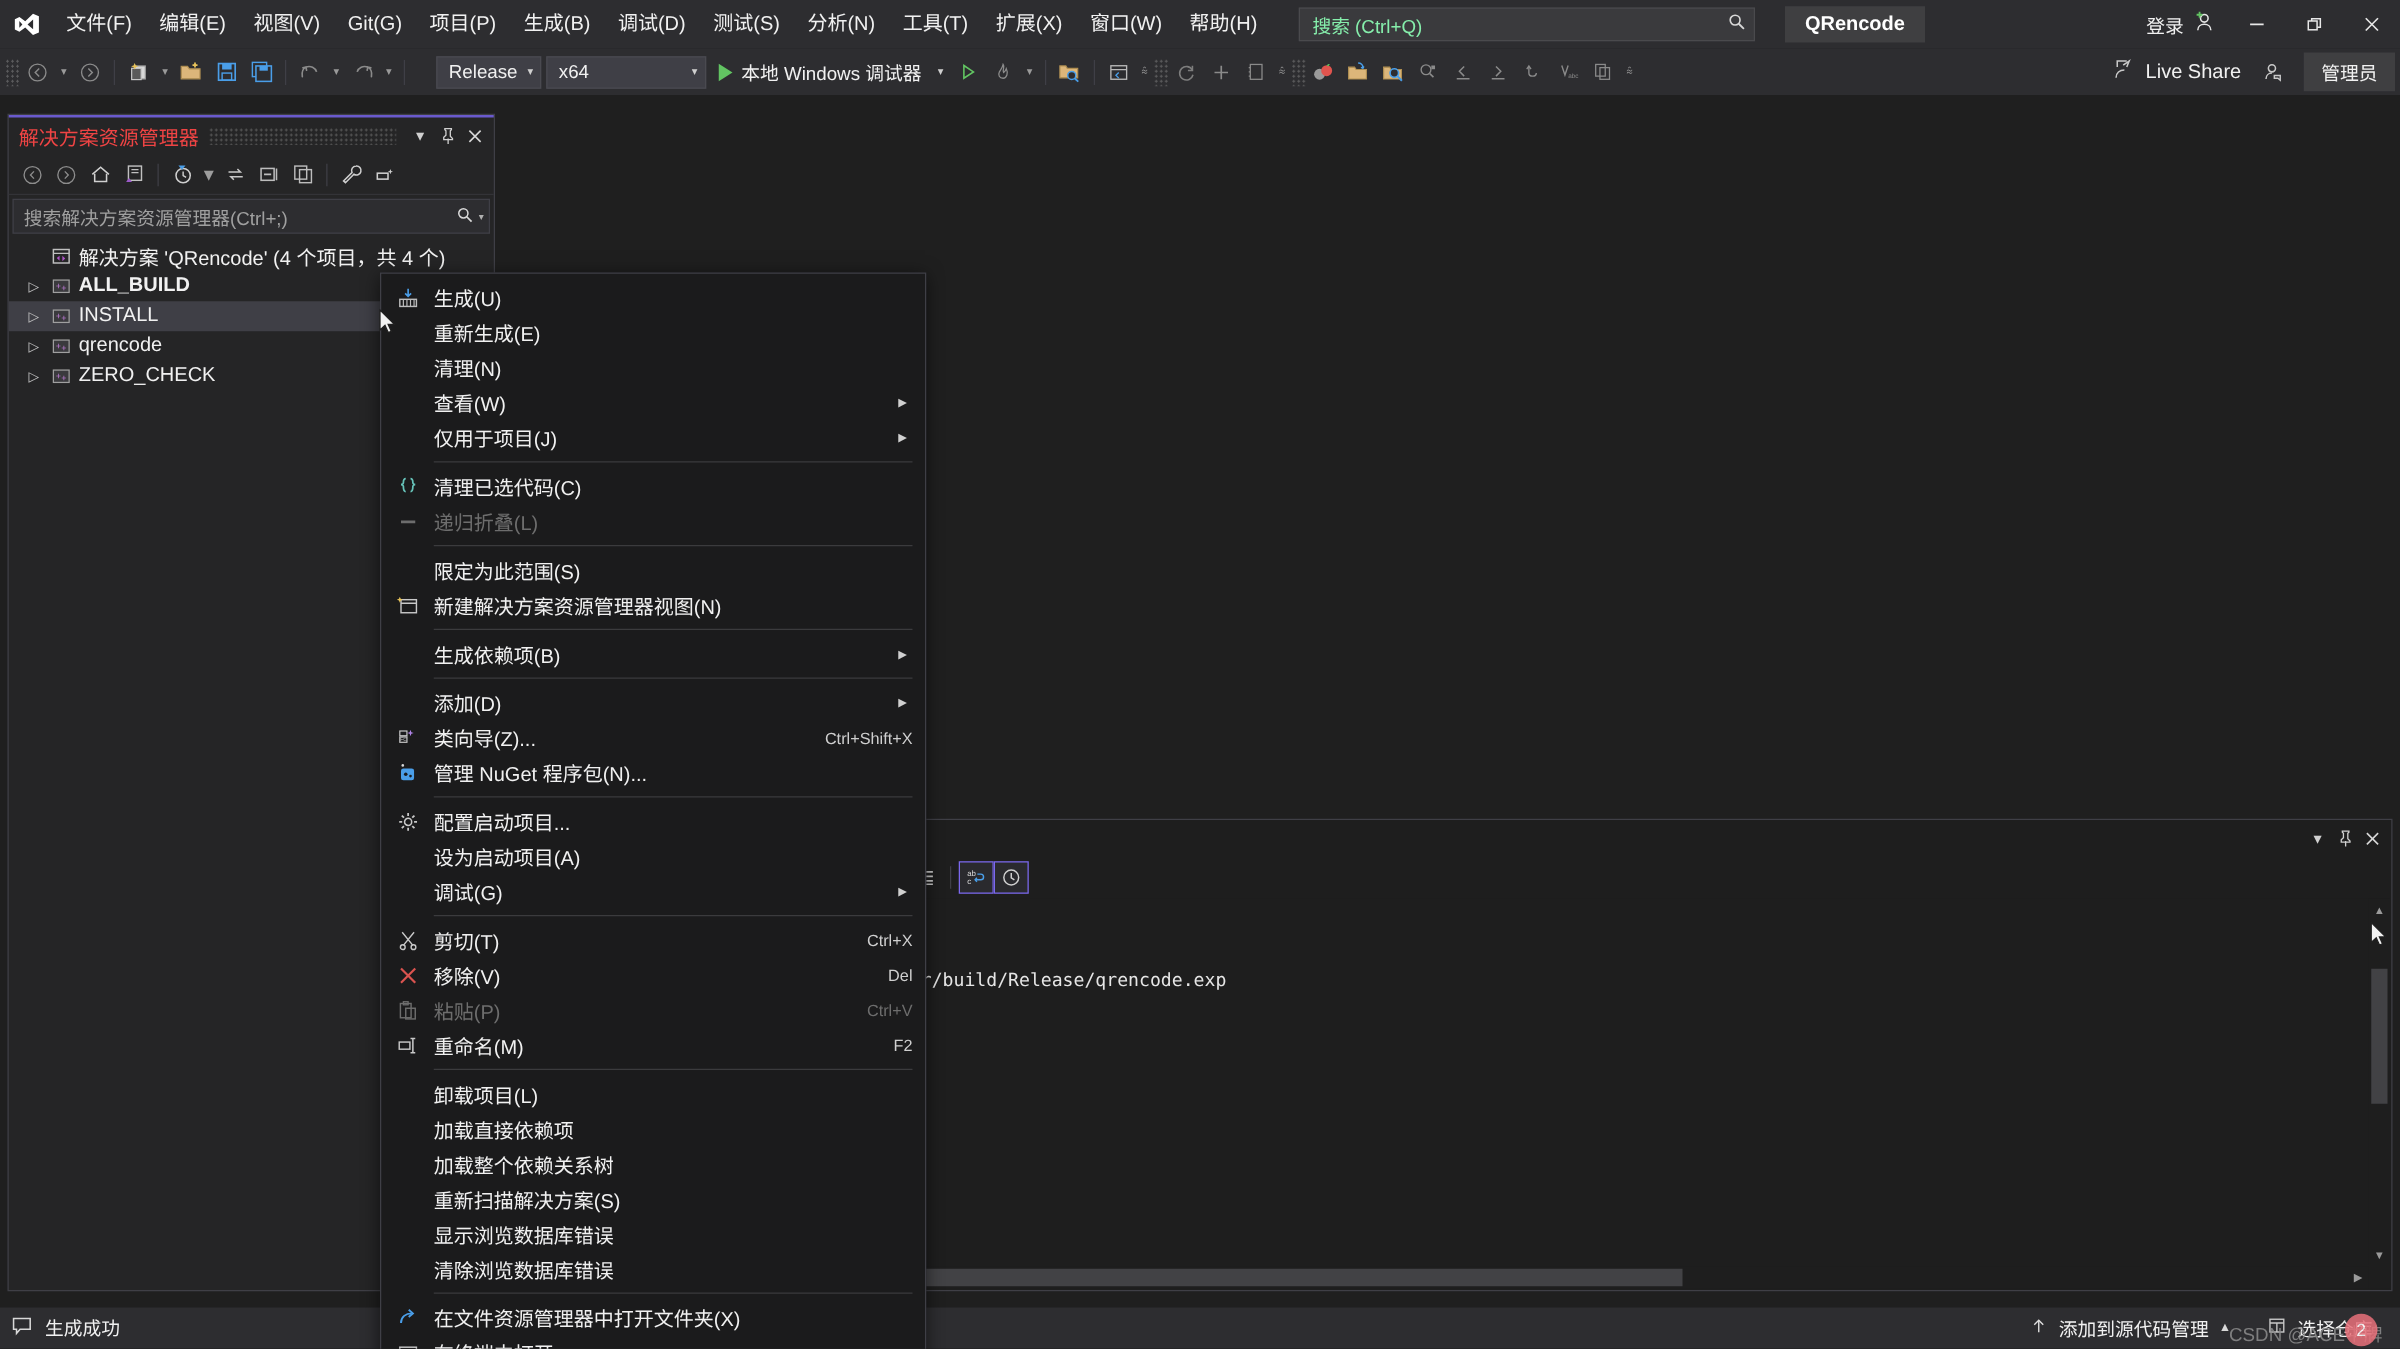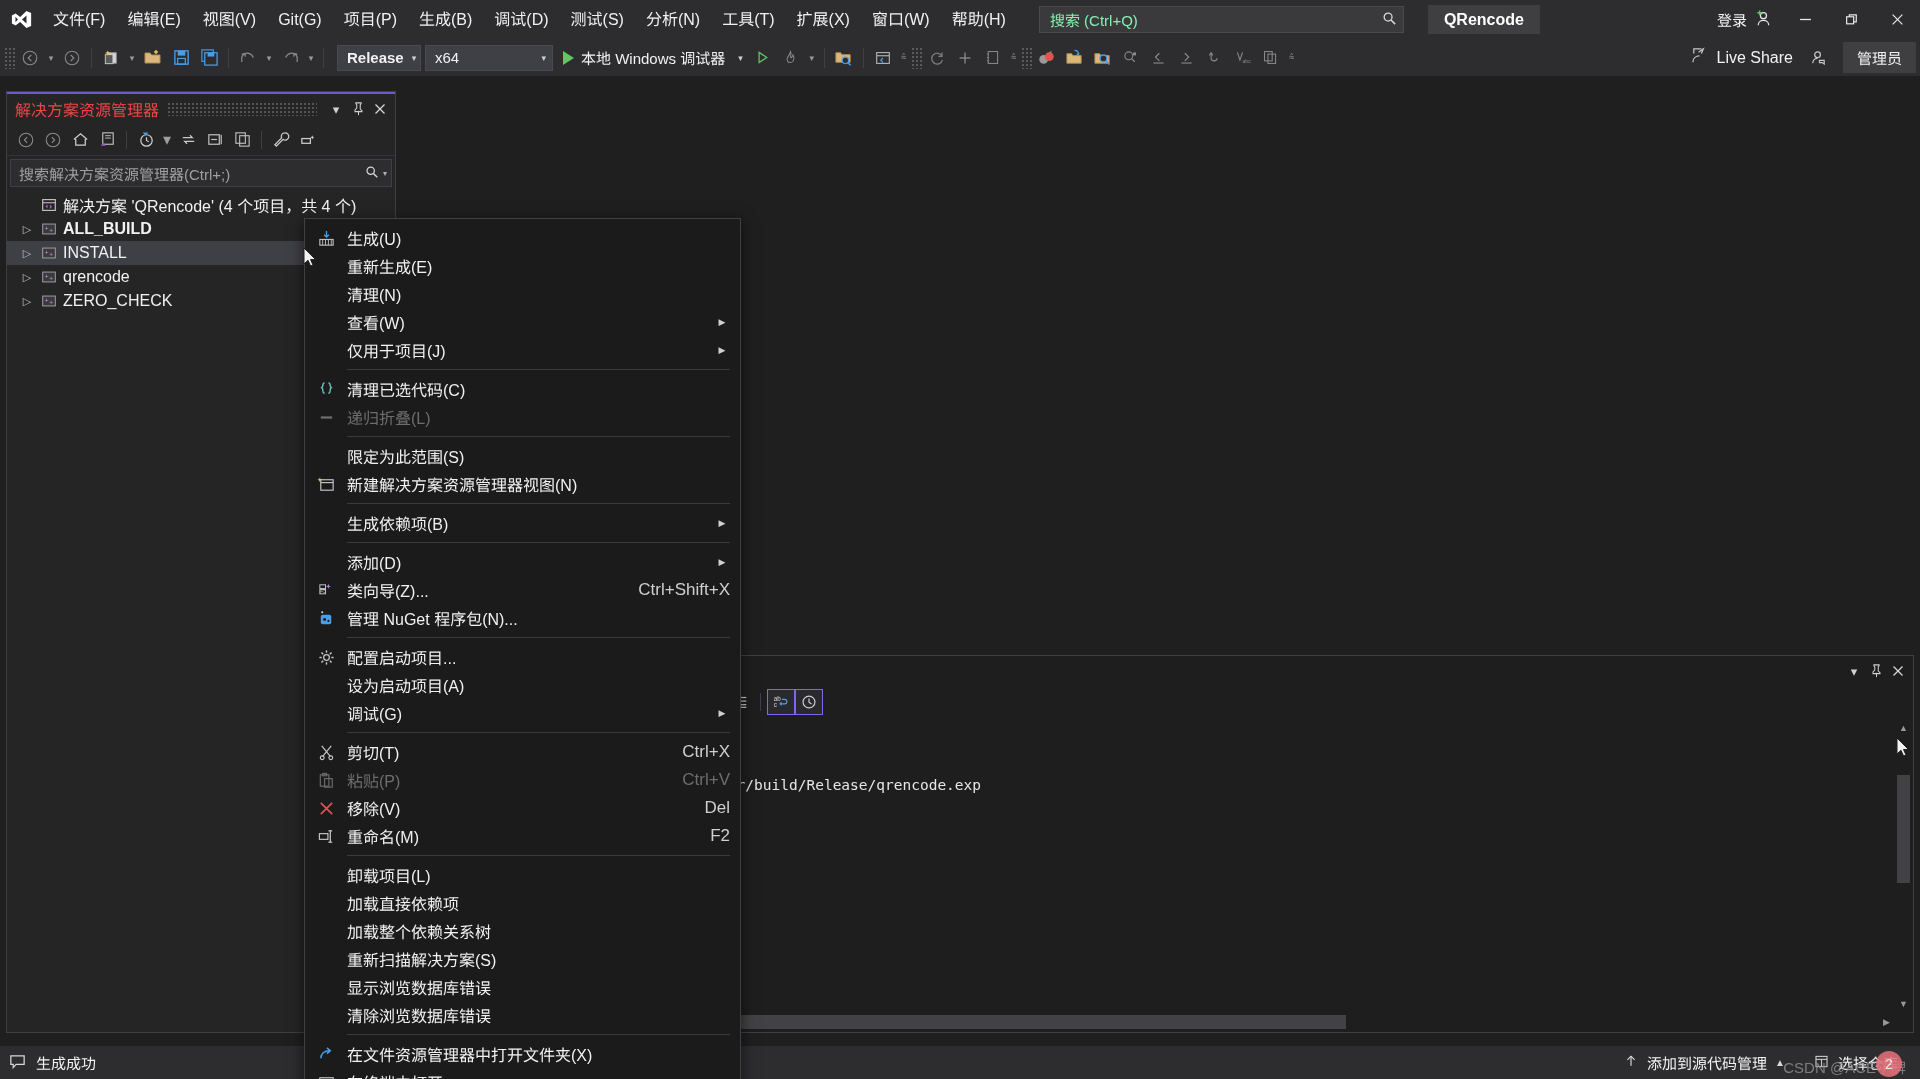--- a/index.html
+++ b/index.html
@@ -55,21 +55,21 @@
   .tb-btn { width: 28px; height: 28px; display: flex; align-items: center; justify-content: center; color: #9a9a9a; }
   .tb-btn.lit { color: #e0e0e0; }
   .tb-caret { width: 14px; height: 28px; display: flex; align-items: center; justify-content: center; color: #9a9a9a; font-size: 9px;}
   .tb-sep { width: 1px; height: 20px; background: #3f3f46; margin: 0 5px; }
   .combo {
     height: 26px; background: #3f3f46; border: 1px solid #4a4a50;
     display: flex; align-items: center; padding: 0 6px 0 9px; color: #f1f1f1; font-size: 15px;
   }
   .combo .cv { flex: 1; white-space: nowrap; }
   .combo .ca { font-size: 9px; color: #d0d0d0; margin-left: 8px; }
-  .combo.release { width: 84px; margin-left: 8px; font-weight: bold; }
+  .combo.release { width: 84px; margin-left: 20px; }
   .combo.platform { width: 128px; margin-left: 4px; }
   .run-btn { display: flex; align-items: center; gap: 7px; padding: 0 6px 0 10px; height: 28px; font-size: 15px; color: #f1f1f1; }
   .run-tri { width: 0; height: 0; border-left: 11px solid #62c462; border-top: 7px solid transparent; border-bottom: 7px solid transparent; }
   .tb-right { margin-left: auto; display: flex; align-items: center; height: 37px; padding-right: 4px; }
   .liveshare { display: flex; align-items: center; gap: 7px; font-size: 16px; color: #f1f1f1; padding: 0 12px; }
   .admin-badge { background: #3f3f41; color: #f1f1f1; font-size: 15px; padding: 5px 14px; margin-left: 10px; }
 
   
   .solexp {
     position: absolute; left: 6px; top: 91px; width: 390px; height: 942px;
@@ -141,21 +141,21 @@
   
   .ctxmenu {
     position: absolute; left: 304px; top: 218px; width: 437px;
     background: #1b1b1c; border: 1px solid #3f3f46; padding: 5px 0 6px 0;
     box-shadow: 0 3px 14px rgba(0,0,0,.6); z-index: 50;
   }
   .mi { height: 28px; display: flex; align-items: center; padding: 0 10px 0 0; font-size: 16px; color: #f1f1f1; }
   .mi.disabled { color: #6d6d6d; }
   .mi .mi-ico { width: 42px; display: flex; align-items: center; justify-content: center; flex: 0 0 42px; }
   .mi .mi-lbl { flex: 1; white-space: nowrap; }
-  .mi .mi-key { color: #cfcfcf; font-size: 17px; margin-left: 0; white-space: nowrap; }
+  .mi .mi-key { color: #cfcfcf; font-size: 13px; margin-left: 0; white-space: nowrap; }
   .mi.disabled .mi-key { color: #6d6d6d; }
   .mi .mi-arrow { width: 16px; text-align: center; color: #d0d0d0; font-size: 9px; }
   .msep { height: 1px; background: #3b3b3d; margin: 5px 10px 5px 42px; }
 
   
   .statusbar {
     position: absolute; left: 0; bottom: 0; width: 1920px; height: 33px;
     background: #2d2d30; display: flex; align-items: center; font-size: 15px; color: #f1f1f1;
   }
   .sb-left { display: flex; align-items: flex-start; gap: 9px; padding-left: 8px; }
@@ -873,40 +873,40 @@
         <svg width="19" height="19" viewBox="0 0 20 20">
             <path d="M5 3l9 11M15 3 6 14" fill="none" stroke="#c8c8c8" stroke-width="1.2"></path>
             <circle cx="5.5" cy="15.5" r="2" fill="none" stroke="#c8c8c8" stroke-width="1.2"></circle>
             <circle cx="14.5" cy="15.5" r="2" fill="none" stroke="#c8c8c8" stroke-width="1.2"></circle>
           </svg>
       </span>
       <span class="mi-lbl">剪切(T)</span>
       <span class="mi-key">Ctrl+X</span>
     </div>
 
+    <div class="mi">
+      <span class="mi-ico">
+        <svg width="19" height="19" viewBox="0 0 20 20">
+            <path d="M4 4 16 16M16 4 4 16" stroke="#d9534f" stroke-width="1.8"></path>
+          </svg>
+      </span>
+      <span class="mi-lbl">移除(V)</span>
+      <span class="mi-key">Del</span>
+    </div>
+
     <div class="mi disabled">
       <span class="mi-ico">
         <svg width="19" height="19" viewBox="0 0 20 20">
             <rect x="3.5" y="4" width="9" height="12" fill="none" stroke="#6d6d6d" stroke-width="1.2"></rect>
             <rect x="8" y="8" width="8" height="9" fill="none" stroke="#6d6d6d" stroke-width="1.2"></rect>
             <rect x="6" y="2.5" width="4" height="2.6" fill="none" stroke="#6d6d6d" stroke-width="1.1"></rect>
           </svg>
       </span>
       <span class="mi-lbl">粘贴(P)</span>
       <span class="mi-key">Ctrl+V</span>
-    </div>
-
-    <div class="mi">
-      <span class="mi-ico">
-        <svg width="19" height="19" viewBox="0 0 20 20">
-            <path d="M4 4 16 16M16 4 4 16" stroke="#d9534f" stroke-width="1.8"></path>
-          </svg>
-      </span>
-      <span class="mi-lbl">移除(V)</span>
-      <span class="mi-key">Del</span>
     </div>
 
     <div class="mi">
       <span class="mi-ico">
         <svg width="19" height="19" viewBox="0 0 20 20">
             <rect x="2.5" y="7" width="9" height="6" fill="none" stroke="#c8c8c8" stroke-width="1.2"></rect>
             <line x1="14" y1="4" x2="14" y2="16" stroke="#c8c8c8" stroke-width="1.3"></line>
             <line x1="12" y1="4" x2="16" y2="4" stroke="#c8c8c8" stroke-width="1.3"></line>
             <line x1="12" y1="16" x2="16" y2="16" stroke="#c8c8c8" stroke-width="1.3"></line>
           </svg>

